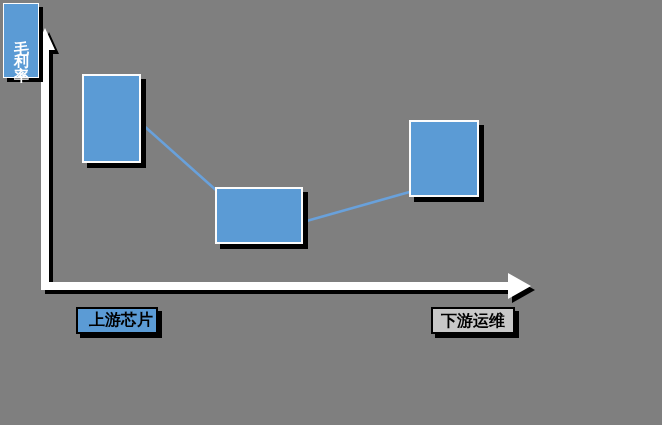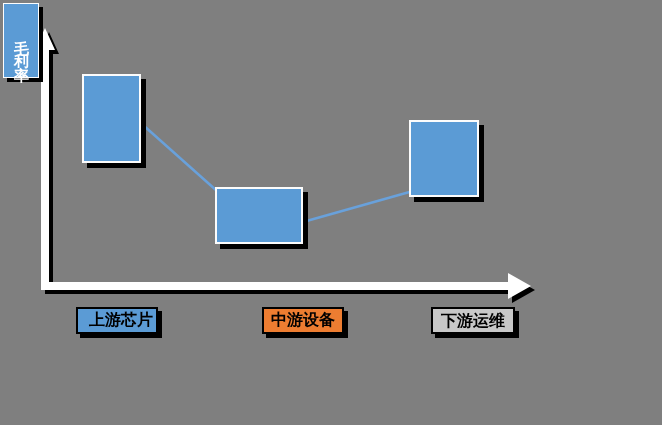--- a/index.html
+++ b/index.html
@@ -66,20 +66,17 @@
     <span>毛利率</span>
   </div>
 
   <div class="big-box upstream" style="background-color: rgb(91, 155, 213);"></div>
   <div class="big-box midstream" style="background-color: rgb(91, 155, 213);"></div>
   <div class="big-box downstream" style="background-color: rgb(91, 155, 213);"></div>
 
   <div class="cat-label upstream" style="background-color: rgb(91, 155, 213);">
     <span>上游芯片</span>
   </div>
-  <div class="cat-label midstream" style="background-color: rgb(237, 125, 49);">
-    <span>中游设备</span>
-  </div>
   <div class="cat-label downstream" style="background-color: rgb(200, 200, 200);">
     <span>下游运维</span>
   </div>
 
 </div>
 
 </body></html>

